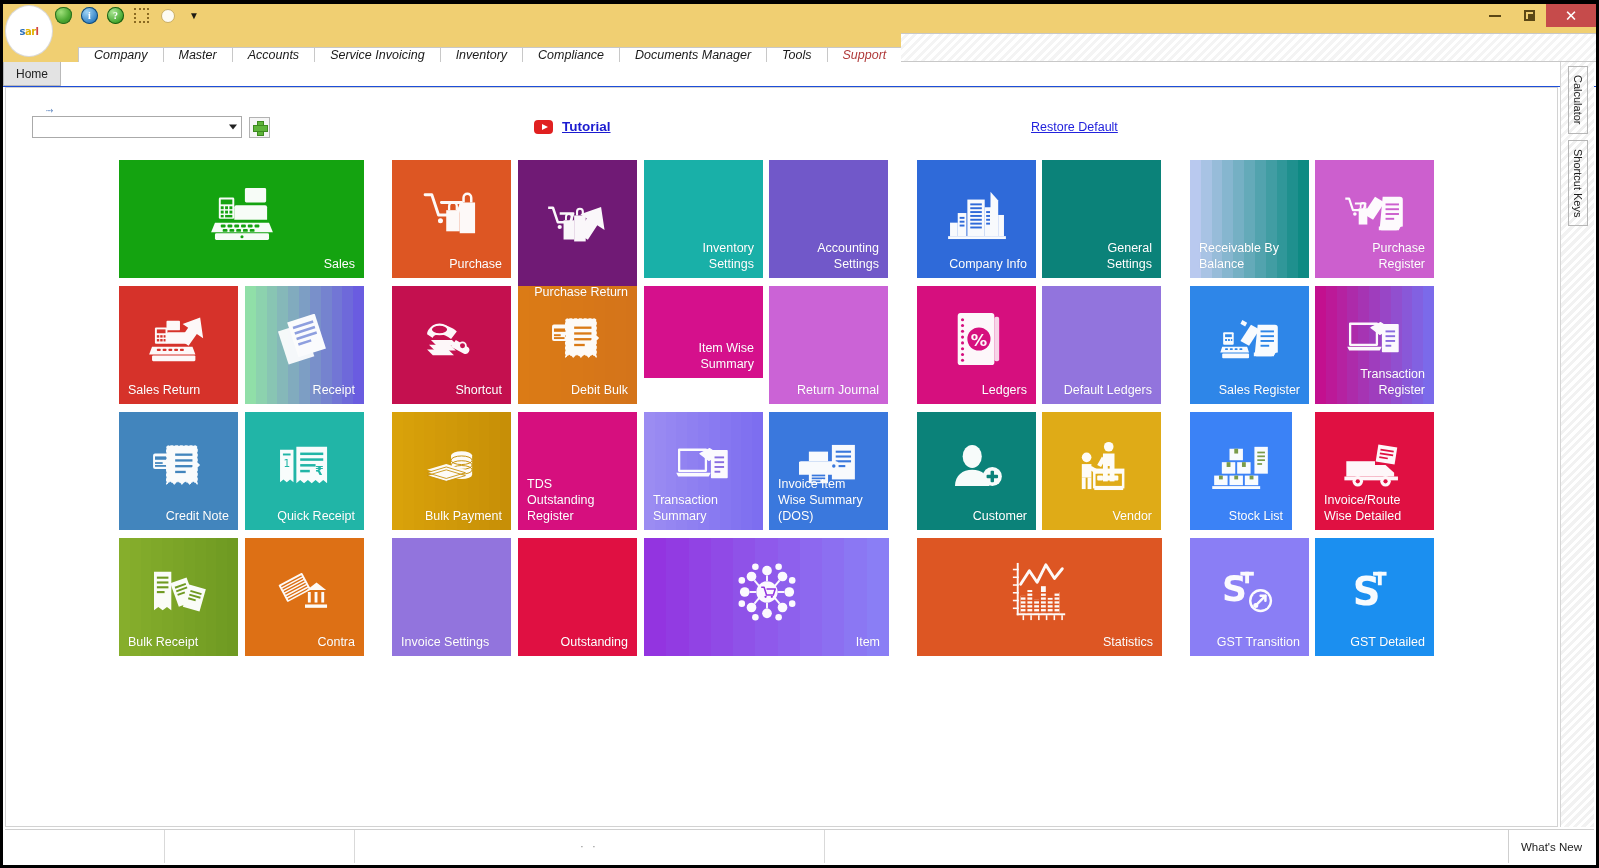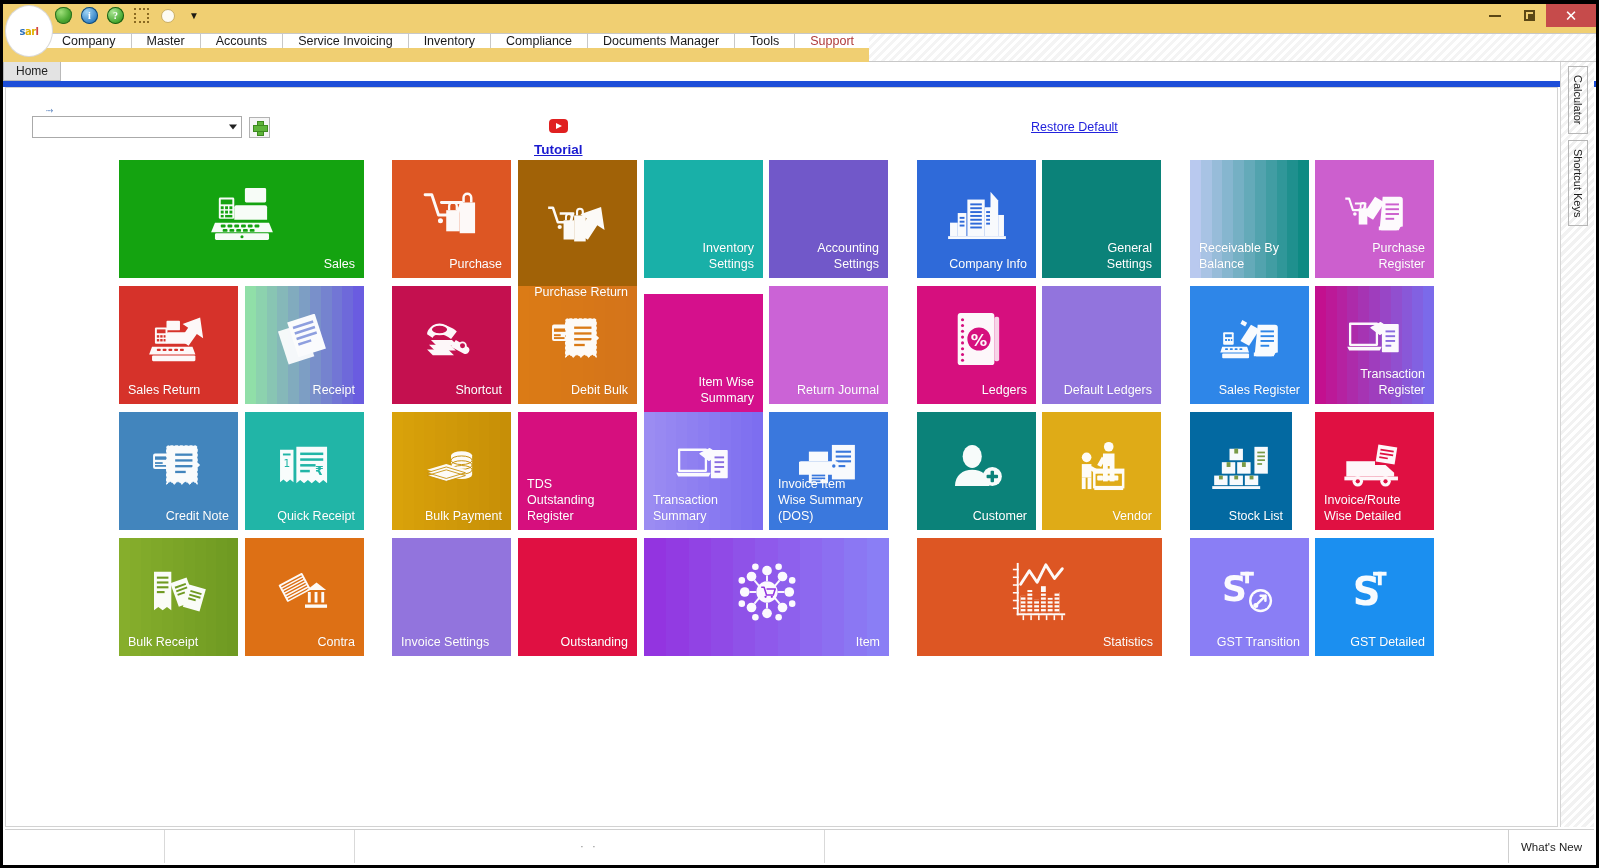--- a/index.html
+++ b/index.html
@@ -103,23 +103,24 @@
   .logo-text {
     font-size: 10px; font-weight: bold; letter-spacing: -0.5px;
     font-family: "DejaVu Sans", sans-serif;
   }
   .logo-text .s { color: #2b6fbb; }
   .logo-text .a { color: #e0b100; }
   .logo-text .r { color: #e0b100; }
   .logo-text .l { color: #d04545; }
 
   .menu-tabs {
-    display: flex; align-items: flex-start;
-    margin-left: 43px;
+    display: flex; align-items: flex-end;
+    margin-left: 75px;
     height: 29px;
+    font-style: italic;
   }
   .menu-tab {
     background: #ffffff;
     border: 1px solid #c8c8c8;
     border-bottom: none;
     margin-right: -1px;
     padding: 0 15px;
     display: flex; align-items: center;
     font-size: 12.5px; color: #1a1a1a;
     white-space: nowrap;
@@ -131,21 +132,21 @@
     background: repeating-linear-gradient(135deg, #ffffff 0 3px, #f4f4f4 3px 6px);
     border-bottom: 1px solid #c8c8c8;
     border-top: 1px solid #c8c8c8;
   }
 
   
   .tabstrip {
     position: absolute; top: 62px; left: 0; right: 0;
     height: 25px;
     background: #ffffff;
-    border-bottom: 6px solid #1d4ed8;
+    border-bottom: 1px solid #1d4ed8;
     display: flex; align-items: stretch;
   }
   .doc-tab {
     background: #e3e3e3;
     border: 1px solid #b9b9b9;
     border-top: none;
     padding: 0 12px;
     display: flex; align-items: center;
     font-size: 12px; color: #222;
   }
@@ -207,21 +208,21 @@
   }
   .plus-glyph:before, .plus-glyph:after {
     content: ''; position: absolute; background: #5fb43a;
     border: 1px solid #3d8a20;
   }
   .plus-glyph:before { left: 4px; top: 0; width: 5px; height: 13px; }
   .plus-glyph:after  { left: 0; top: 4px; width: 13px; height: 5px; }
 
   .tutorial-link {
     position: absolute; left: 528px; top: 31px;
-    display: flex; align-items: center; gap: 9px; flex-direction: column;
+    display: flex; align-items: center; gap: 9px;
   }
   .yt-icon {
     width: 19px; height: 14px; border-radius: 4px;
     background: #e02020;
     display: flex; align-items: center; justify-content: center;
   }
   .yt-icon:after {
     content: ''; width: 0; height: 0;
     border-left: 6px solid #ffffff;
     border-top: 3.5px solid transparent;
@@ -445,21 +446,21 @@
       <circle cx="18" cy="33" r="2.6"></circle>
               <circle cx="31" cy="33" r="2.6"></circle>
       <path d="M24 22 h14 v22 h-14z"></path>
               <path d="M27 22 v-4 a4 4 0 0 1 8 0 v4" fill="none" stroke="#ffffff" stroke-width="2.4"></path>
       <path d="M38 14 h16 v32 h-16z"></path>
               <path d="M42 14 v-5 a4 4 0 0 1 8 0 v5" fill="none" stroke="#ffffff" stroke-width="2.6"></path>
     </svg>
           </span>
           <span class="tlabel">Purchase</span>
         </div>
-        <div class="tile" style="left: 399px; top: 0px; width: 119px; height: 146px; background: #a16207;">
+        <div class="tile" style="left: 399px; top: 0px; width: 119px; height: 146px; background: #701a75;">
           <span class="ticon">
             <svg width="62" height="52" viewBox="0 0 64 54" fill="#ffffff">
       <path d="M1 7 h5 l5 15 h13 l3-9 h-14" fill="none" stroke="#ffffff" stroke-width="2.6" stroke-linejoin="round"></path>
       <circle cx="13" cy="27" r="2.2"></circle>
               <circle cx="22" cy="27" r="2.2"></circle>
       <path d="M17 20 h11 v20 h-11z"></path>
               <path d="M19.5 20 v-3.5 a3 3 0 0 1 6 0 v3.5" fill="none" stroke="#ffffff" stroke-width="2"></path>
       <path d="M28 15 h12 v27 h-12z"></path>
               <path d="M31 15 v-4 a3 3 0 0 1 6 0 v4" fill="none" stroke="#ffffff" stroke-width="2.2"></path>
       <path d="M46 4 L62 22 L53 22 L53 40 L40 40 L40 22 L32 22 Z" transform="rotate(33 47 22)"></path>
@@ -615,21 +616,21 @@
                 <rect x="25" y="18" width="18" height="2.4"></rect>
                 <rect x="25" y="24" width="18" height="2.4"></rect>
                 <rect x="25" y="30" width="11" height="2.4"></rect>
               </g>
       <path d="M41 28 l7 -7 3 3 -7 7z"></path>
       <path d="M38 37 l3 2 3-4" fill="none" stroke="#ffffff" stroke-width="2.4" stroke-linecap="round"></path>
     </svg>
           </span>
           <span class="tlabel">Debit Bulk</span>
         </div>
-        <div class="tile" style="left: 525px; top: 134px; width: 119px; height: 118px; background: rgb(213, 16, 140);">
+        <div class="tile" style="left: 525px; top: 126px; width: 119px; height: 92px; background: rgb(213, 16, 140);">
           <span class="tlabel">Item Wise
 Summary</span>
         </div>
         <div class="tile" style="left: 650px; top: 126px; width: 119px; height: 118px; background: rgb(203, 99, 214);">
           <span class="tlabel">Return Journal</span>
         </div>
         <div class="tile" style="left: 798px; top: 126px; width: 119px; height: 118px; background: rgb(214, 15, 126);">
           <span class="ticon">
             <svg width="54" height="58" viewBox="0 0 56 60" fill="#ffffff">
       <rect x="8" y="2" width="38" height="54" rx="3"></rect>
@@ -853,21 +854,21 @@
       <g fill="#ffffff">
                 <rect x="25" y="36" width="6" height="5" rx="1"></rect>
                 <rect x="33" y="36" width="6" height="5" rx="1"></rect>
                 <rect x="41" y="36" width="6" height="5" rx="1"></rect>
               </g>
       <rect x="22" y="48" width="30" height="3"></rect>
     </svg>
           </span>
           <span class="tlabel">Vendor</span>
         </div>
-        <div class="tile" style="left: 1071px; top: 252px; width: 102px; height: 118px; background: #0369a1;">
+        <div class="tile" style="left: 1071px; top: 252px; width: 102px; height: 118px; background: #3b82f6;">
           <span class="ticon">
             <svg width="58" height="46" viewBox="0 0 60 48" fill="#ffffff">
       <rect x="18" y="6" width="14" height="12"></rect>
               <rect x="23" y="6" width="4" height="5" fill="#7c9c45"></rect>
       <rect x="10" y="20" width="14" height="12"></rect>
               <rect x="15" y="20" width="4" height="5" fill="#7c9c45"></rect>
       <rect x="26" y="20" width="14" height="12"></rect>
               <rect x="31" y="20" width="4" height="5" fill="#7c9c45"></rect>
       <rect x="2" y="34" width="14" height="10"></rect>
               <rect x="7" y="34" width="4" height="4" fill="#7c9c45"></rect>

